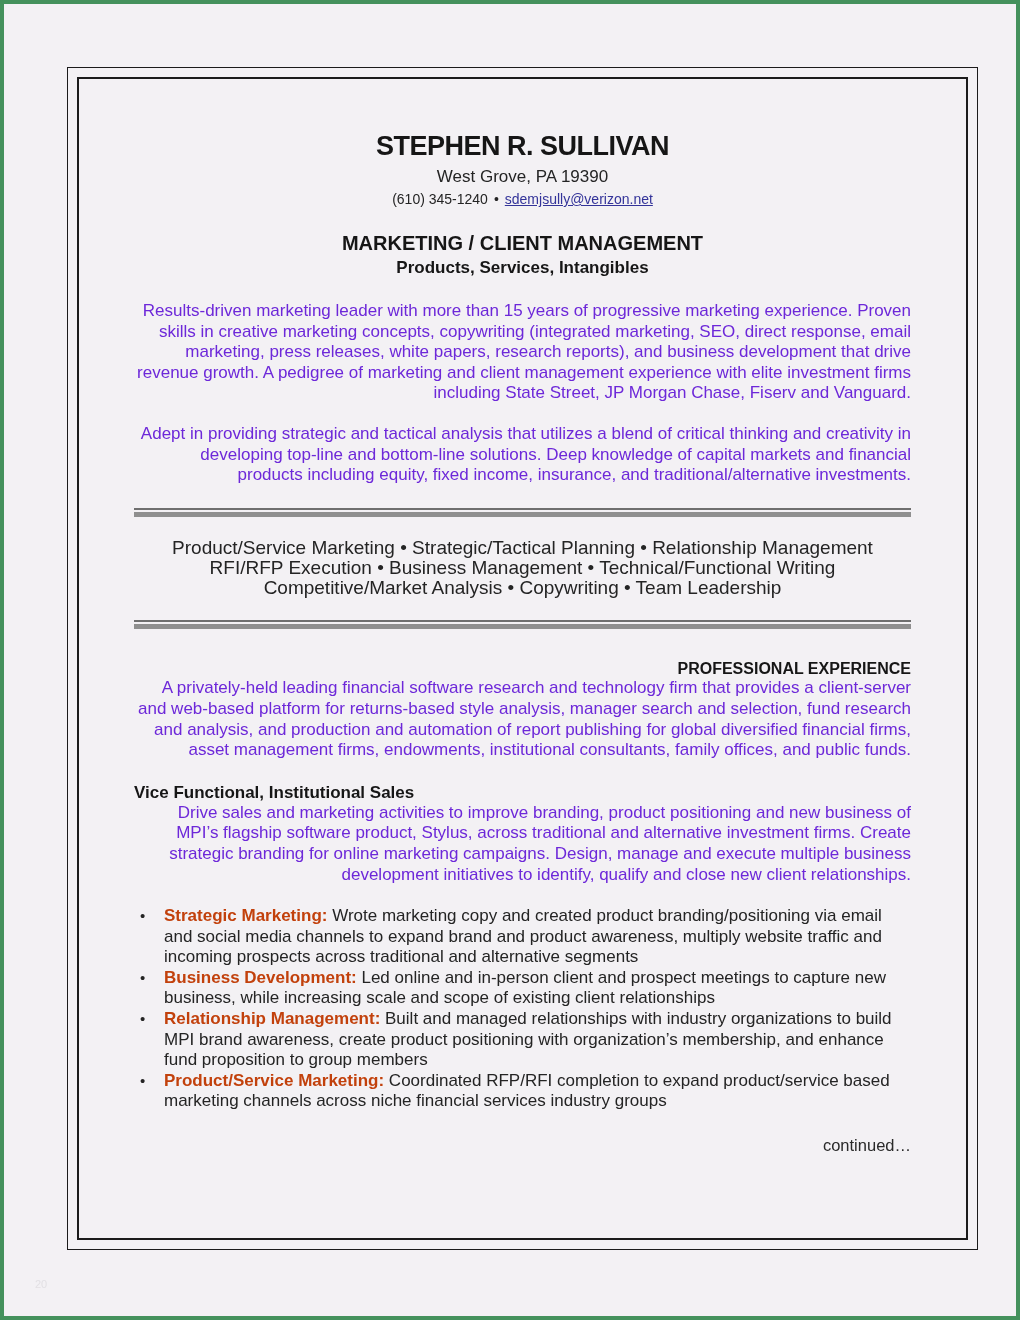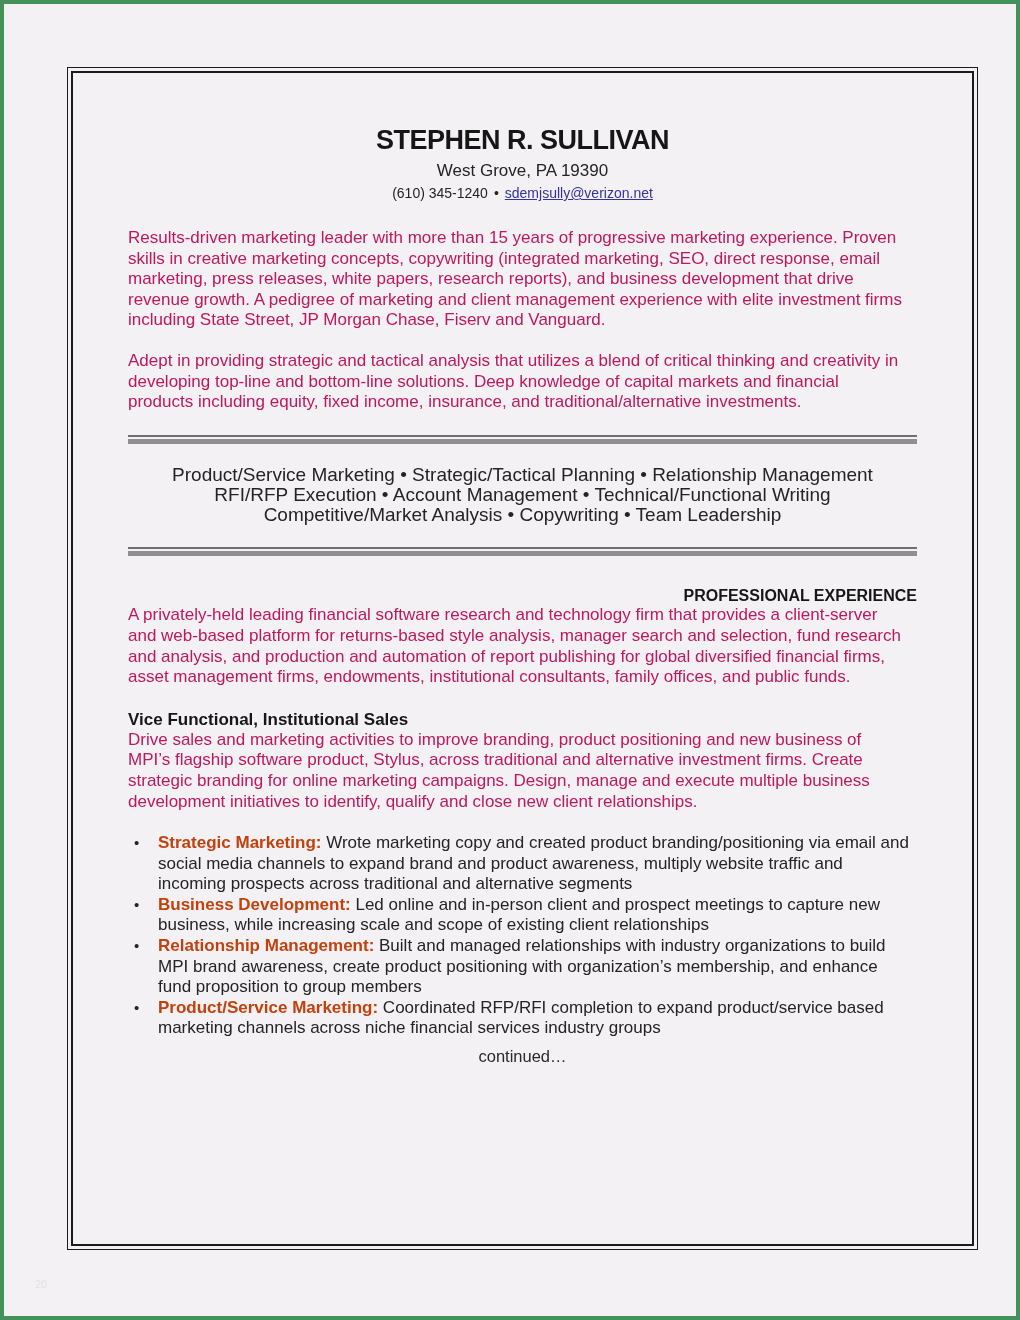--- a/index.html
+++ b/index.html
@@ -15,21 +15,21 @@
     overflow: hidden;
   }
 
   .frame-outer {
     position: absolute;
     left: 63px;
     top: 63px;
     width: 911px;
     height: 1183px;
     border: 1px solid #1b1b1b;
-    padding: 3px;
+    padding: 9px;
   }
   .frame-inner {
     width: 100%;
     height: 100%;
     border: 2px solid #1b1b1b;
     padding: 52px 55px 0 55px;
     color: #242424;
   }
 
   .header { text-align: center; }
@@ -49,21 +49,22 @@
   }
 
   .title-block { text-align: center; margin-top: 21px; }
   .doc-title { font-size: 20px; font-weight: bold; color: #161616; }
   .doc-subtitle { font-size: 17px; font-weight: bold; margin-top: 3px; color: #161616; }
 
   .para {
     font-size: 17px;
     line-height: 20.6px;
     max-width: 778px;
-    color: #be185d;
+    color: #6d28d9;
+    text-align: right;
   }
   .summary-1 { margin-top: 23px; }
   .summary-2 { margin-top: 20px; }
 
   .divider {
     margin-top: 22px;
     height: 9px;
     border-top: 2px solid #6f6f6f;
     border-bottom: 5px solid #8f8f8f;
   }
@@ -106,22 +107,22 @@
     width: 30px;
     flex: 0 0 30px;
     text-align: left;
     padding-left: 6px;
     font-size: 15px;
   }
   .bullet-body { flex: 1; max-width: 752px; }
   .bullet-label { font-weight: bold; color: #c2410c; }
 
   .continued {
-    text-align: center;
-    margin-top: 8px;
+    text-align: right;
+    margin-top: 24px;
     font-size: 16.5px;
     color: #2a2a2a;
   }
 
   .page-number {
     position: absolute;
     left: 31px;
     bottom: 26px;
     font-size: 11px;
     color: #e2e0e4;
@@ -135,29 +136,33 @@
     <div class="frame-inner">
 
       <div class="header">
         <div class="name">STEPHEN R. SULLIVAN</div>
         <div class="location">West Grove, PA 19390</div>
         <div class="contact-line">
           <span>(610) 345-1240</span><span class="contact-sep">•</span><a class="email-link">sdemjsully@verizon.net</a>
         </div>
       </div>
 
+      <div class="title-block">
+        <div class="doc-title">MARKETING / CLIENT MANAGEMENT</div>
+        <div class="doc-subtitle">Products, Services, Intangibles</div>
+      </div>
 
       <p class="para summary-1">Results-driven marketing leader with more than 15 years of progressive marketing experience. Proven skills in creative marketing concepts, copywriting (integrated marketing, SEO, direct response, email marketing, press releases, white papers, research reports), and business development that drive revenue growth. A pedigree of marketing and client management experience with elite investment firms including State Street, JP Morgan Chase, Fiserv and Vanguard.</p>
       <p class="para summary-2">Adept in providing strategic and tactical analysis that utilizes a blend of critical thinking and creativity in developing top-line and bottom-line solutions. Deep knowledge of capital markets and financial products including equity, fixed income, insurance, and traditional/alternative investments.</p>
 
       <div class="divider"></div>
 
       <div class="skills">
         <div class="skill-line">Product/Service Marketing • Strategic/Tactical Planning • Relationship Management</div>
-        <div class="skill-line">RFI/RFP Execution • Account Management • Technical/Functional Writing</div>
+        <div class="skill-line">RFI/RFP Execution • Business Management • Technical/Functional Writing</div>
         <div class="skill-line">Competitive/Market Analysis • Copywriting • Team Leadership</div>
       </div>
 
       <div class="divider"></div>
 
       <div class="section-title">PROFESSIONAL EXPERIENCE</div>
 
       <p class="para">A privately-held leading financial software research and technology firm that provides a client-server and web-based platform for returns-based style analysis, manager search and selection, fund research and analysis, and production and automation of report publishing for global diversified financial firms, asset management firms, endowments, institutional consultants, family offices, and public funds.</p>
 
       <div class="role-title">Vice Functional, Institutional Sales</div>

